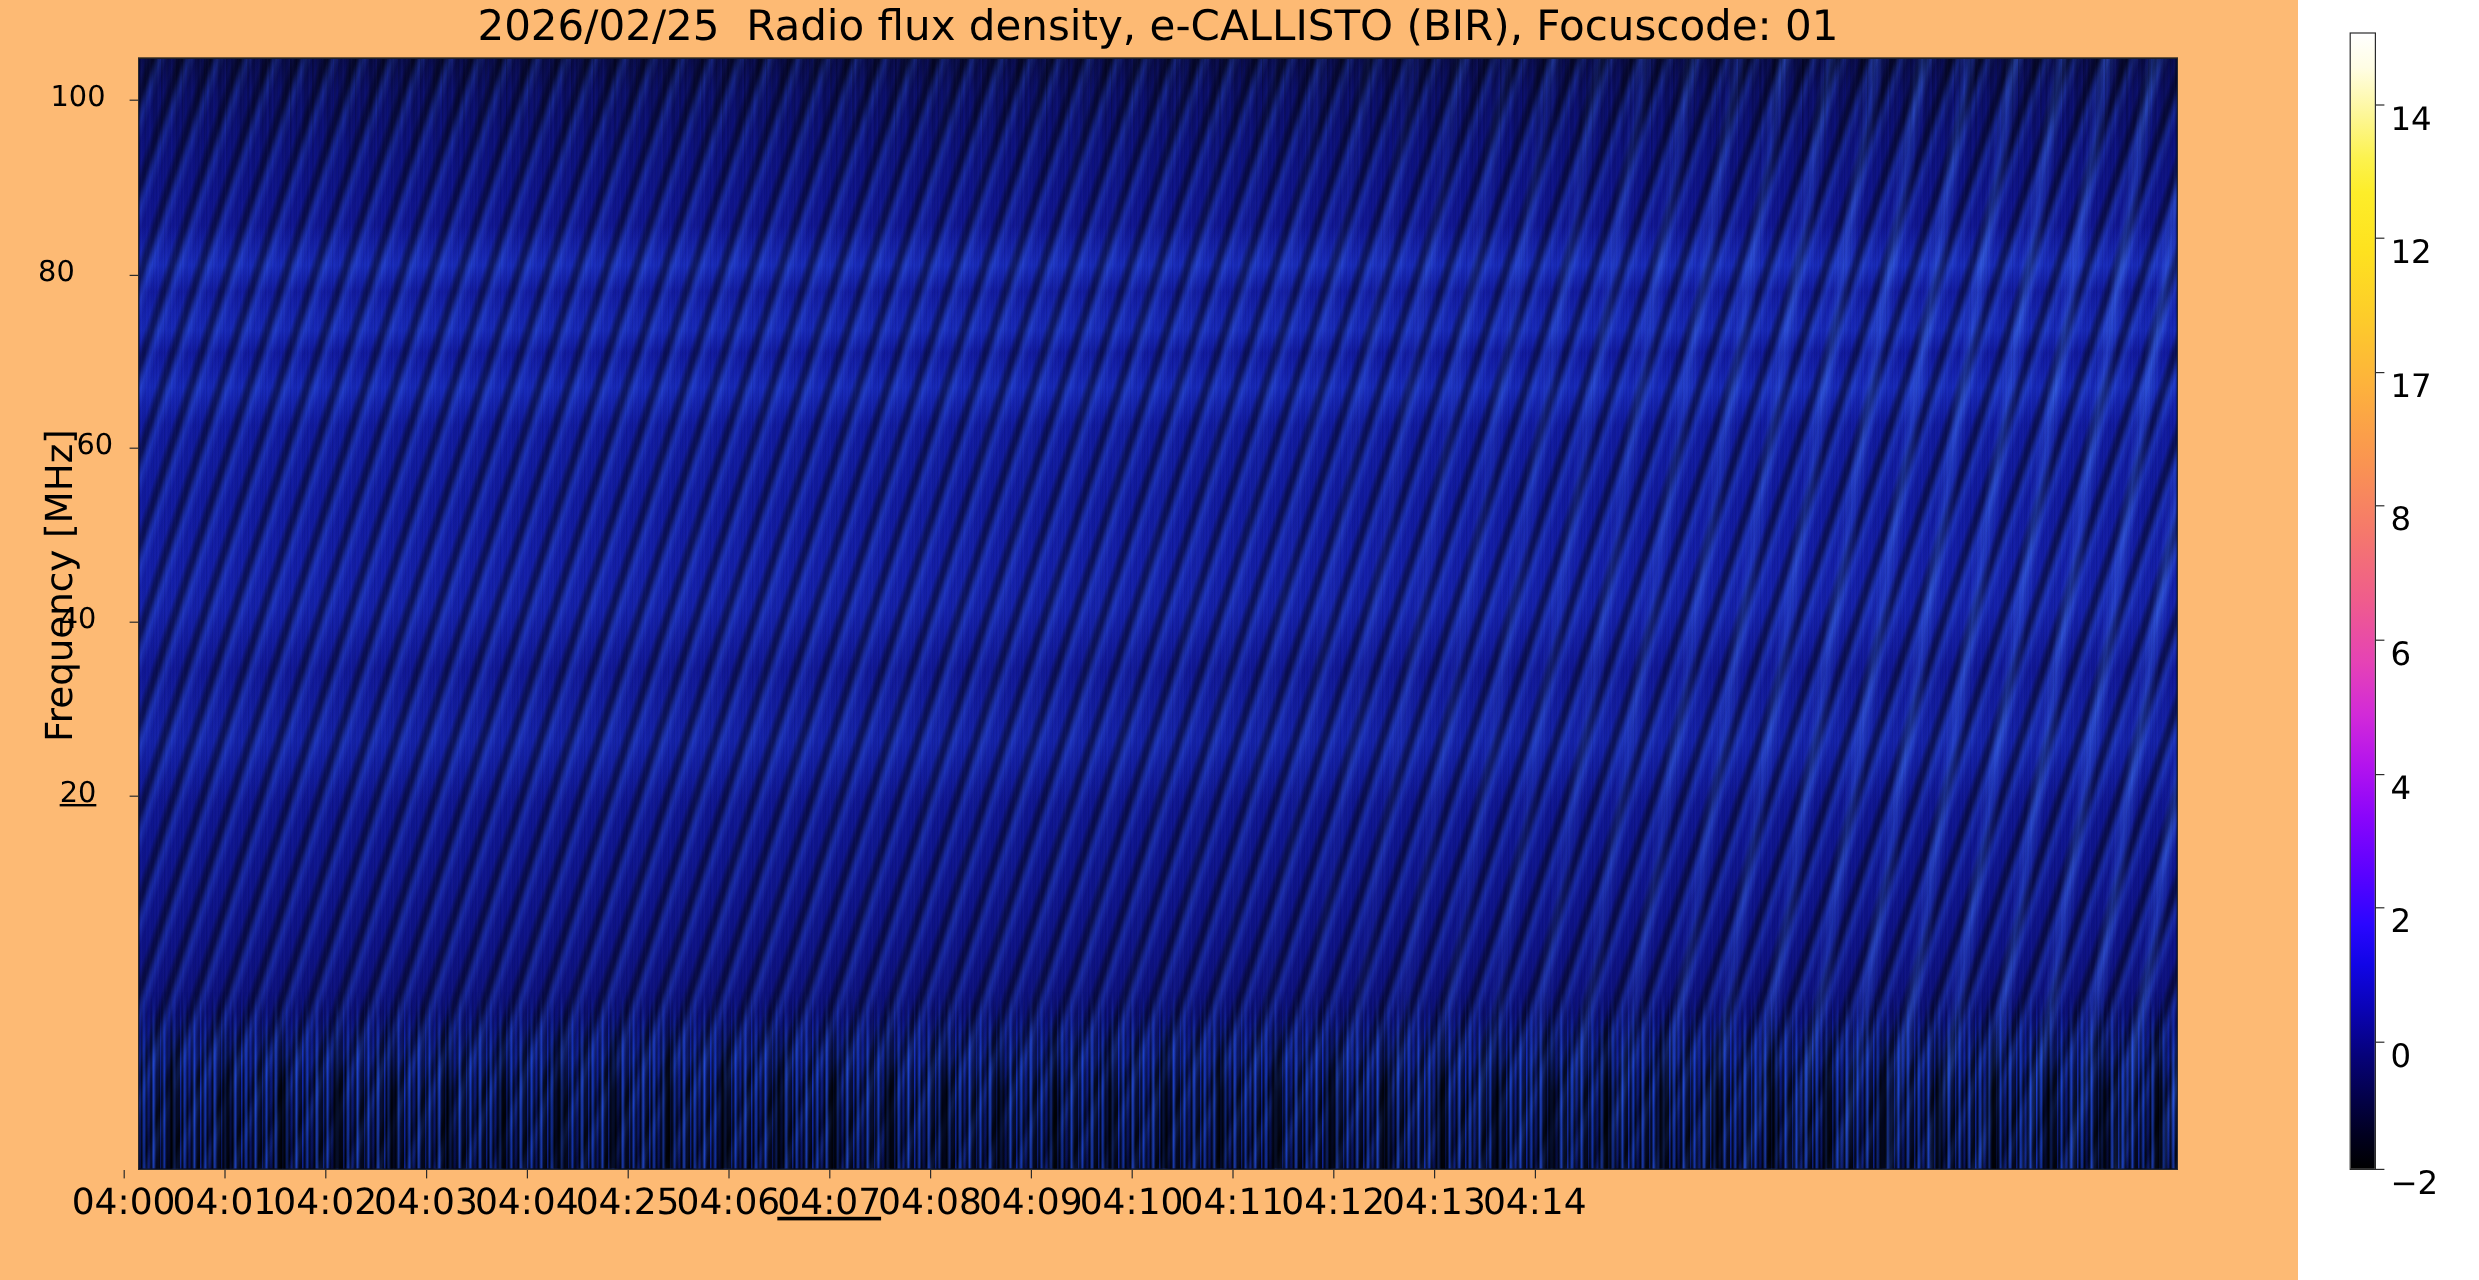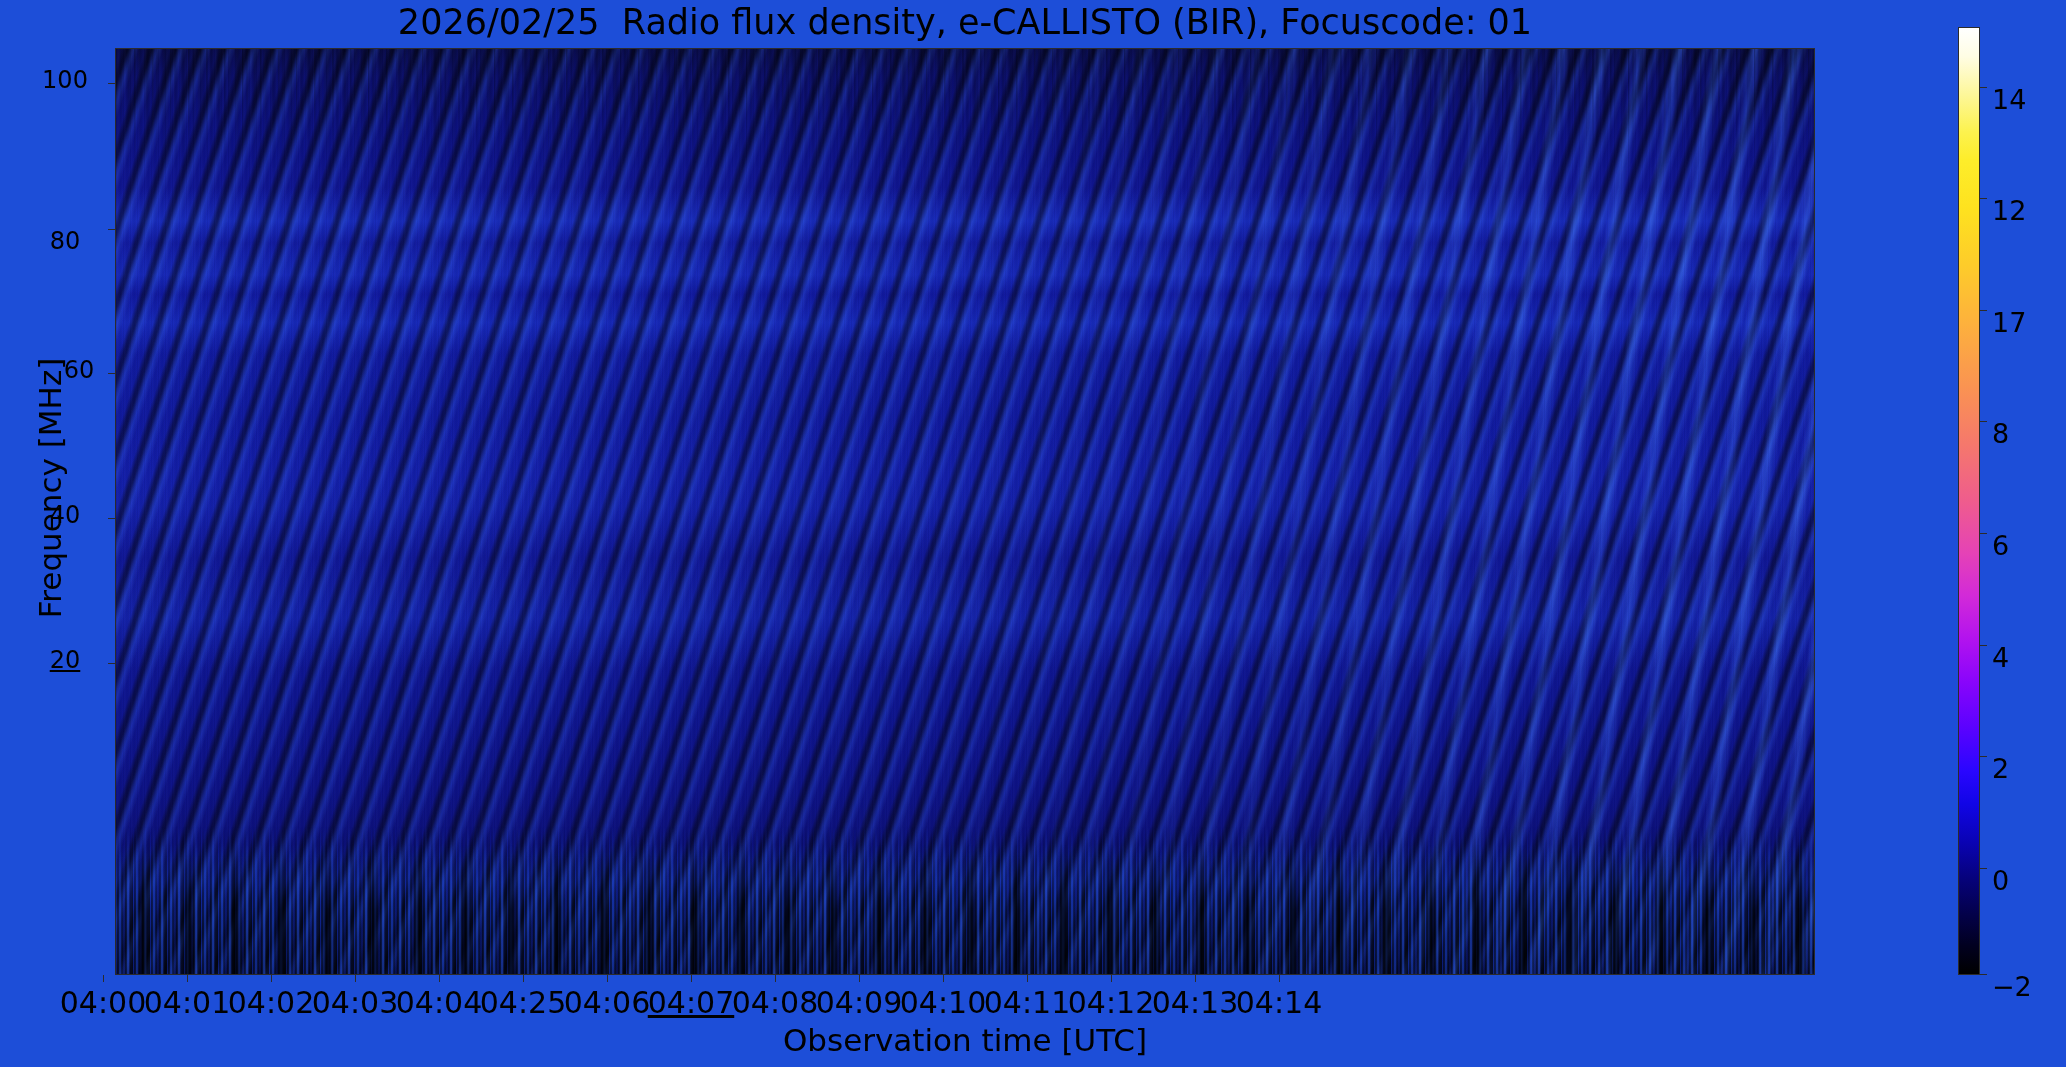--- a/index.html
+++ b/index.html
@@ -1,20 +1,20 @@
 <!DOCTYPE html>
 <html><head>
 <meta charset="utf-8">
 <style>
   html,body{margin:0;padding:0;background:#ffffff;}
   body{width:2066px;height:1067px;position:relative;overflow:hidden;
        font-family:"DejaVu Sans","Liberation Sans",sans-serif;color:#000;}
 
   
-  #figure{position:absolute;left:0;top:0;width:2066px;height:1067px;background:#1d4ed8;}
+  #figure{position:absolute;left:0;top:0;width:1915px;height:1067px;background:#fdba74;}
 
   
   #title{position:absolute;left:0;top:2px;width:1930px;text-align:center;
          font-size:35px;letter-spacing:0px;white-space:pre;color:#000;}
 
   
   #axes{position:absolute;left:115px;top:48px;width:1700px;height:927px;
         box-sizing:border-box;border:1.4px solid #2b2b2b;overflow:hidden;background:#000;}
 
   
@@ -202,21 +202,21 @@
     <div class="lay" id="rfi2"></div>
   </div>
 
   <div class="ytick" style="top:83px;"></div>
   <div class="ytick" style="top:229px;"></div>
   <div class="ytick" style="top:373px;"></div>
   <div class="ytick" style="top:518px;"></div>
   <div class="ytick" style="top:663px;"></div>
 
   <div class="ylab" style="left:30px;top:66px;">100</div>
-  <div class="ylab" style="left:30px;top:212px;margin-top:15px;">80</div>
+  <div class="ylab" style="left:12px;top:212px;">80</div>
   <div class="ylab" style="left:44px;top:356px;">60</div>
   <div class="ylab" style="left:30px;top:501px;">40</div>
   <div class="ylab" style="left:30px;top:646px;text-decoration:underline;">20</div>
 
   <div id="ylabel">Frequency [MHz]</div>
 
   <div class="xtick" style="left:103px;"></div>
   <div class="xtick" style="left:187px;"></div>
   <div class="xtick" style="left:271px;"></div>
   <div class="xtick" style="left:355px;"></div>
@@ -241,21 +241,20 @@
   <div class="xlab" style="left:527px;">04:06</div>
   <div class="xlab" style="left:611px;text-decoration:underline;">04:07</div>
   <div class="xlab" style="left:695px;">04:08</div>
   <div class="xlab" style="left:779px;">04:09</div>
   <div class="xlab" style="left:863px;">04:10</div>
   <div class="xlab" style="left:947px;">04:11</div>
   <div class="xlab" style="left:1031px;">04:12</div>
   <div class="xlab" style="left:1115px;">04:13</div>
   <div class="xlab" style="left:1199px;">04:14</div>
 
-  <div id="xlabel">Observation time [UTC]</div>
 
   <div id="cbar"></div>
 
   <div class="cbtick" style="top:87px;"></div>
   <div class="cbtick" style="top:198px;"></div>
   <div class="cbtick" style="top:310px;"></div>
   <div class="cbtick" style="top:421px;"></div>
   <div class="cbtick" style="top:533px;"></div>
   <div class="cbtick" style="top:645px;"></div>
   <div class="cbtick" style="top:756px;"></div>

